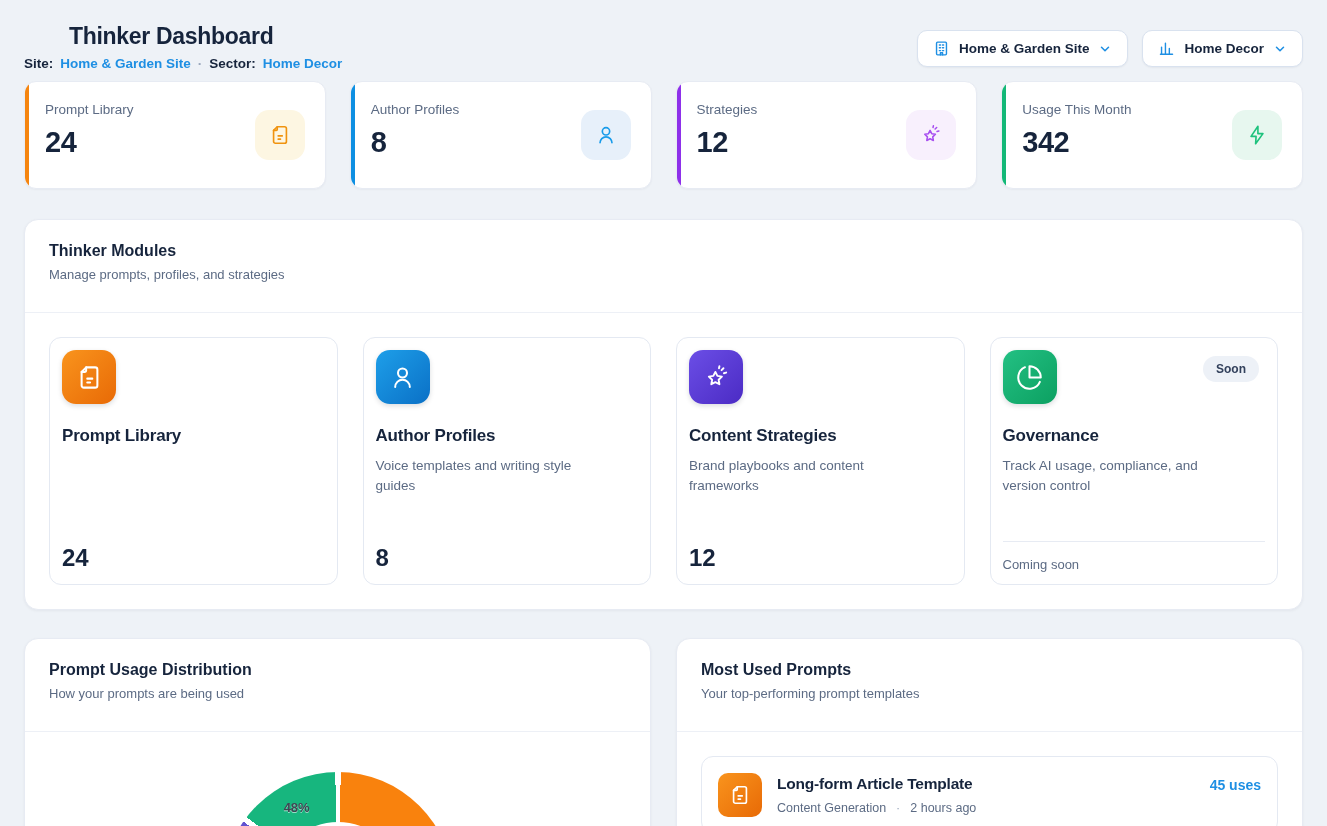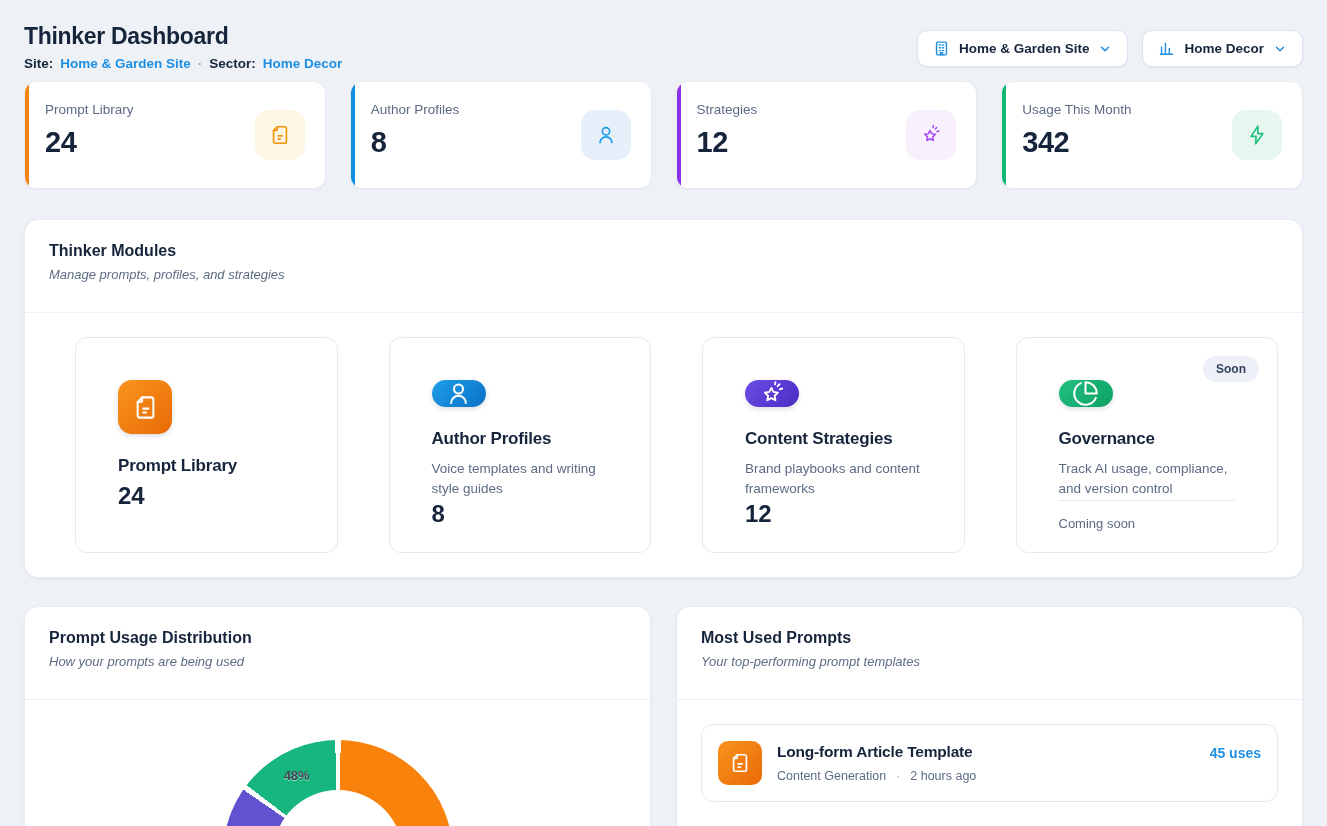--- a/index.html
+++ b/index.html
@@ -2,21 +2,21 @@
 <html><head>
 <meta charset="utf-8">
 <style>
   * { margin:0; padding:0; box-sizing:border-box; }
   html,body { background:#EEF2F7; overflow:hidden; }
   body { font-family:"Liberation Sans","DejaVu Sans",sans-serif; color:#16243C; }
   .page { width:1327px; height:826px; background:#EEF2F7; padding:22px 24px 0; overflow:hidden; position:relative; }
 
   
   .header { display:flex; justify-content:space-between; align-items:flex-start; }
-  .page-title { font-size:23px; font-weight:800; letter-spacing:-0.3px; line-height:28px; color:#16243C; }
+  .page-title { font-size:23px; font-weight:800; letter-spacing:-0.3px; line-height:28px; color:#16243C;margin-left:45px; }
   .subtitle { margin-top:6px; font-size:13.5px; font-weight:700; color:#16243C; display:flex; align-items:center; gap:7px; }
   .subtitle a { color:#1E8FE3; text-decoration:none; cursor:pointer; }
   .subtitle .dot { color:#9AA7BC; font-weight:700; }
   .header-actions { display:flex; gap:14px; margin-top:8px; }
   .hdr-btn { display:flex; align-items:center; gap:9px; background:#fff; border:1px solid #D9E2EF; border-radius:10px;
              padding:0 15px; height:37px; font-size:13.5px; font-weight:700; color:#16243C; cursor:pointer;
              box-shadow:0 1px 2px rgba(16,24,40,.05); font-family:inherit; }
   .hdr-btn .btn-ic { color:#1E8FE3; display:flex; }
   .hdr-btn .chev { color:#1E8FE3; display:flex; }
 
@@ -27,27 +27,27 @@
   .stat-accent { position:absolute; left:0; top:0; bottom:0; width:4px; }
   .stat-label { font-size:13.5px; color:#5C6B84; font-weight:400; }
   .stat-value { font-size:29px; font-weight:800; margin-top:9px; color:#16243C; letter-spacing:-0.5px; }
   .stat-iconbox { position:absolute; right:20px; top:50%; transform:translateY(-50%); width:50px; height:50px;
                   border-radius:14px; display:flex; align-items:center; justify-content:center; }
 
   
   .panel { background:#fff; border:1px solid #E7EBF3; border-radius:14px; box-shadow:0 1px 3px rgba(16,24,40,.05); }
   .panel-header { padding:22px 24px 30px; border-bottom:1px solid #EDF0F6; }
   .panel-title { font-size:16px; font-weight:800; color:#16243C; }
-  .panel-sub { font-size:13px; color:#5C6B84; margin-top:7px;font-style:italic; }
+  .panel-sub { font-size:13px; color:#5C6B84; margin-top:7px; }
 
   
   .modules-panel { margin-top:30px; }
   .modules-grid { display:grid; grid-template-columns:repeat(4,1fr); gap:25px; padding:24px; }
-  .module-card { position:relative; border:1px solid #E4E9F2; border-radius:12px; padding:42px; height:216px;
-                 display:flex; flex-direction:column; background:#fff; cursor:pointer;margin-left:26px; }
+  .module-card { position:relative; border:1px solid #E4E9F2; border-radius:12px; padding:12px; height:248px;
+                 display:flex; flex-direction:column; background:#fff; cursor:pointer; }
   .module-iconbox { width:54px; height:54px; border-radius:14px; display:flex; align-items:center; justify-content:center;
                     color:#fff; box-shadow:0 2px 5px rgba(16,24,40,.15); }
   .module-title { font-size:17px; font-weight:800; color:#16243C; margin-top:22px; letter-spacing:-0.2px; }
   .module-desc { font-size:13.5px; color:#5C6B84; line-height:1.5; margin-top:10px; max-width:234px; }
   .module-count { margin-top:auto; font-size:24px; font-weight:800; color:#16243C; }
   .module-footer { margin-top:auto; }
   .module-footer hr { border:none; border-top:1px solid #E7EBF3; }
   .coming-soon { font-size:13px; color:#5C6B84; margin-top:15px; }
   .soon-badge { position:absolute; top:18px; right:18px; background:#EDF1F7; color:#33415C; font-size:12px;
                 font-weight:700; border-radius:999px; padding:6px 13px; }

